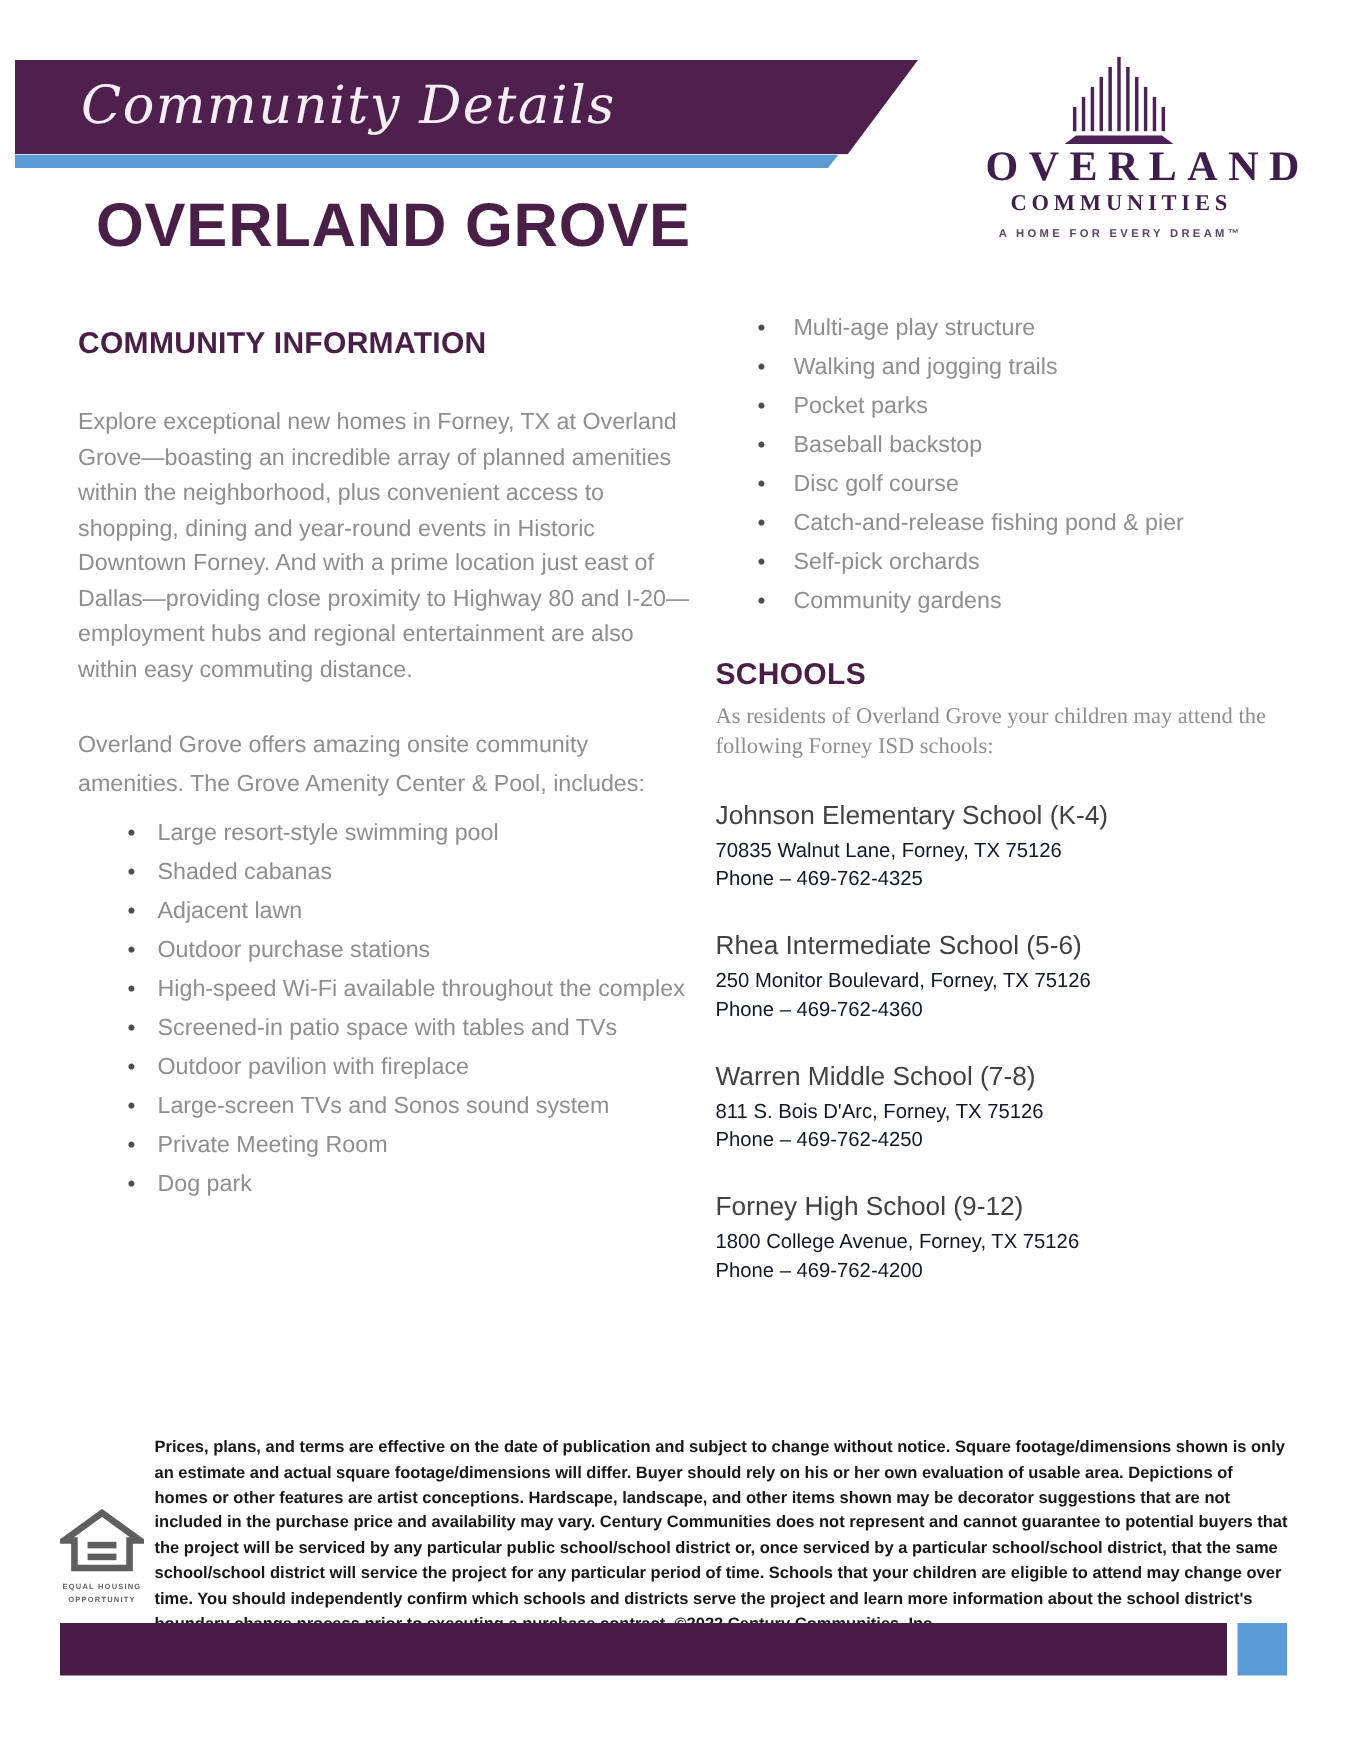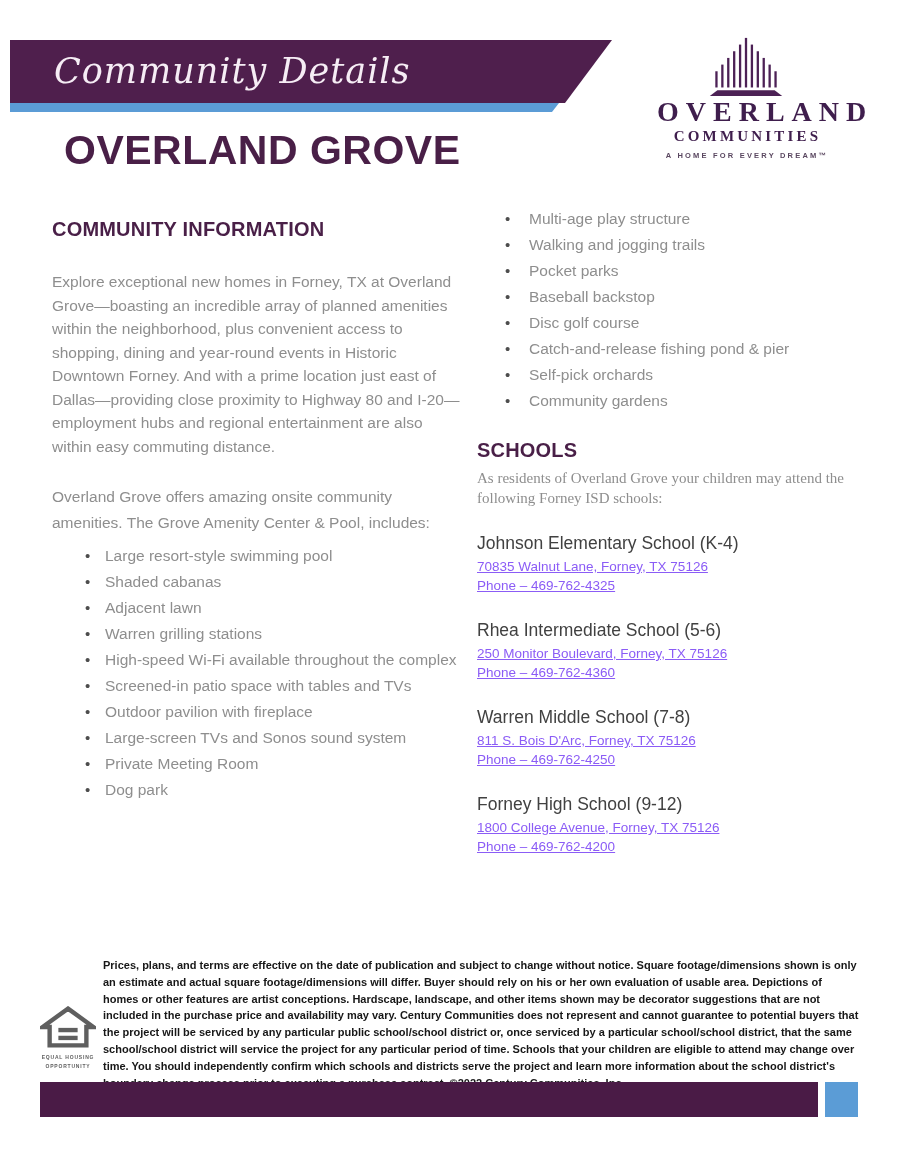--- a/index.html
+++ b/index.html
@@ -65,21 +65,21 @@
     content:"\2022";position:absolute;left:33px;color:#4d4d4d;font-size:15px;
   }
   .col-right ul.bullets{margin-top:0;}
   .col-right ul.bullets li{padding-left:52px;}
   .col-right ul.bullets li::before{left:28px;}
   
   .schools-heading{margin-top:25px !important;}
   .schools-intro{margin-top:7px;font-size:15px;line-height:19.5px;color:#8e8e8e;font-family:Liberation Serif, serif;}
   .school{margin-top:24px;}
   .school-name{font-size:17.5px;color:#414141;line-height:22px;}
-  .school-address,.school-phone{font-size:13.5px;color:#8b5cf6;line-height:18.5px;text-decoration:underline;}
+  .school-address,.school-phone{font-size:13.5px;color:#0f172a;line-height:18.5px;}
   .school-address{margin-top:4px;}
   
   .disclaimer{
     position:absolute;left:103px;top:946px;width:756px;
     font-size:11px;line-height:16.8px;font-weight:bold;color:#171717;
   }
   .eho{position:absolute;left:36px;top:1006px;width:64px;text-align:center;}
   .eho-label{
     font-size:5px;letter-spacing:0.8px;color:#5f5f5f;font-weight:bold;line-height:7px;margin-top:2px;
   }
@@ -123,21 +123,21 @@
   <div class="col-left">
     <h2 class="section-heading">COMMUNITY INFORMATION</h2>
     <p class="body-text">Explore exceptional new homes in Forney, TX at Overland Grove—boasting an incredible array of planned amenities within the neighborhood, plus convenient access to shopping, dining and year-round events in Historic Downtown Forney. And with a prime location just east of Dallas—providing close proximity to Highway 80 and I-20—employment hubs and regional entertainment are also within easy commuting distance.</p>
 
     <p class="body-text intro-nb">Overland Grove offers amazing onsite community amenities.  The Grove Amenity Center &amp; Pool, includes:</p>
 
     <ul class="bullets">
       <li>Large resort-style swimming pool</li>
       <li>Shaded cabanas</li>
       <li>Adjacent lawn</li>
-      <li>Warren grilling stations</li>
+      <li>Outdoor purchase stations</li>
       <li>High-speed Wi-Fi available throughout the complex</li>
       <li>Screened-in patio space with tables and TVs</li>
       <li>Outdoor pavilion with fireplace</li>
       <li>Large-screen TVs and Sonos sound system</li>
       <li>Private Meeting Room</li>
       <li>Dog park</li>
     </ul>
   </div>
 
   <div class="col-right">

